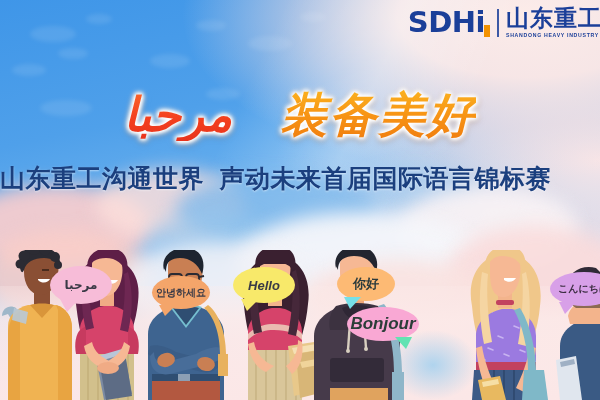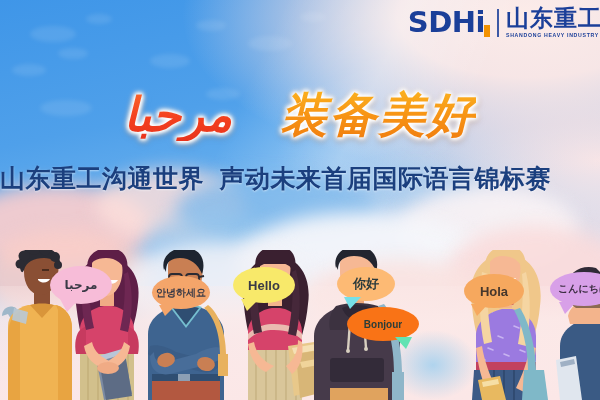--- a/index.html
+++ b/index.html
@@ -131,21 +131,21 @@
     letter-spacing:.5px;
     text-shadow:0 1px 2px rgba(255,255,255,.5);
     font-family:Liberation Mono, monospace;
   }
 
   
   .bubble {
     position:absolute;
     border-radius:50%;
     display:flex; align-items:center; justify-content:center;
-    font-weight:bold;
+    font-style:italic; font-weight:bold;
     color:#3a3a46;
     z-index:40;
   }
   .bubble::after {
     content:""; position:absolute;
     width:0; height:0;
   }
   .b-ar {
     left:50px; top:266px; width:62px; height:38px;
     background:#f7bcd8; font-size:12px; font-style:normal;
@@ -161,21 +161,21 @@
     background:#f8e96a; font-size:13px;
   }
   .b-en::after { left:8px; bottom:-8px; border-left:6px solid transparent; border-right:12px solid transparent; border-top:12px solid #f8e96a; }
   .b-zh {
     left:337px; top:267px; width:58px; height:34px;
     background:#fdba74; font-size:13px; font-style:normal; color:#2a3a3c;
   }
   .b-zh::after { left:7px; bottom:-8px; border-left:6px solid transparent; border-right:11px solid transparent; border-top:12px solid #76e0e8; }
   .b-fr {
     left:347px; top:307px; width:72px; height:34px;
-    background:#f97316; font-size:10px; color:#2b3d38;
+    background:#f9a8d4; font-size:17px; color:#2b3d38;
   }
   .b-fr::after { right:7px; bottom:-8px; border-left:11px solid transparent; border-right:6px solid transparent; border-top:12px solid #62e3b2; }
   .b-es {
     left:464px; top:274px; width:60px; height:34px;
     background:#f6a85e; font-size:13px; color:#46372c;
   }
   .b-es::after { left:7px; bottom:-8px; border-left:6px solid transparent; border-right:11px solid transparent; border-top:12px solid #f6a85e; }
   .b-ja {
     left:550px; top:272px; width:68px; height:34px;
     background:#d8a0e8; font-size:10px; font-style:normal; color:#3a2c40;
@@ -473,16 +473,15 @@
 
     </g>
   </svg>
   </div>
 
   <div class="bubble b-ar">مرحبا</div>
   <div class="bubble b-ko">안녕하세요</div>
   <div class="bubble b-en">Hello</div>
   <div class="bubble b-zh">你好</div>
   <div class="bubble b-fr">Bonjour</div>
-  <div class="bubble b-es">Hola</div>
   <div class="bubble b-ja">こんにちは</div>
 
 </div>
 
 </body></html>

